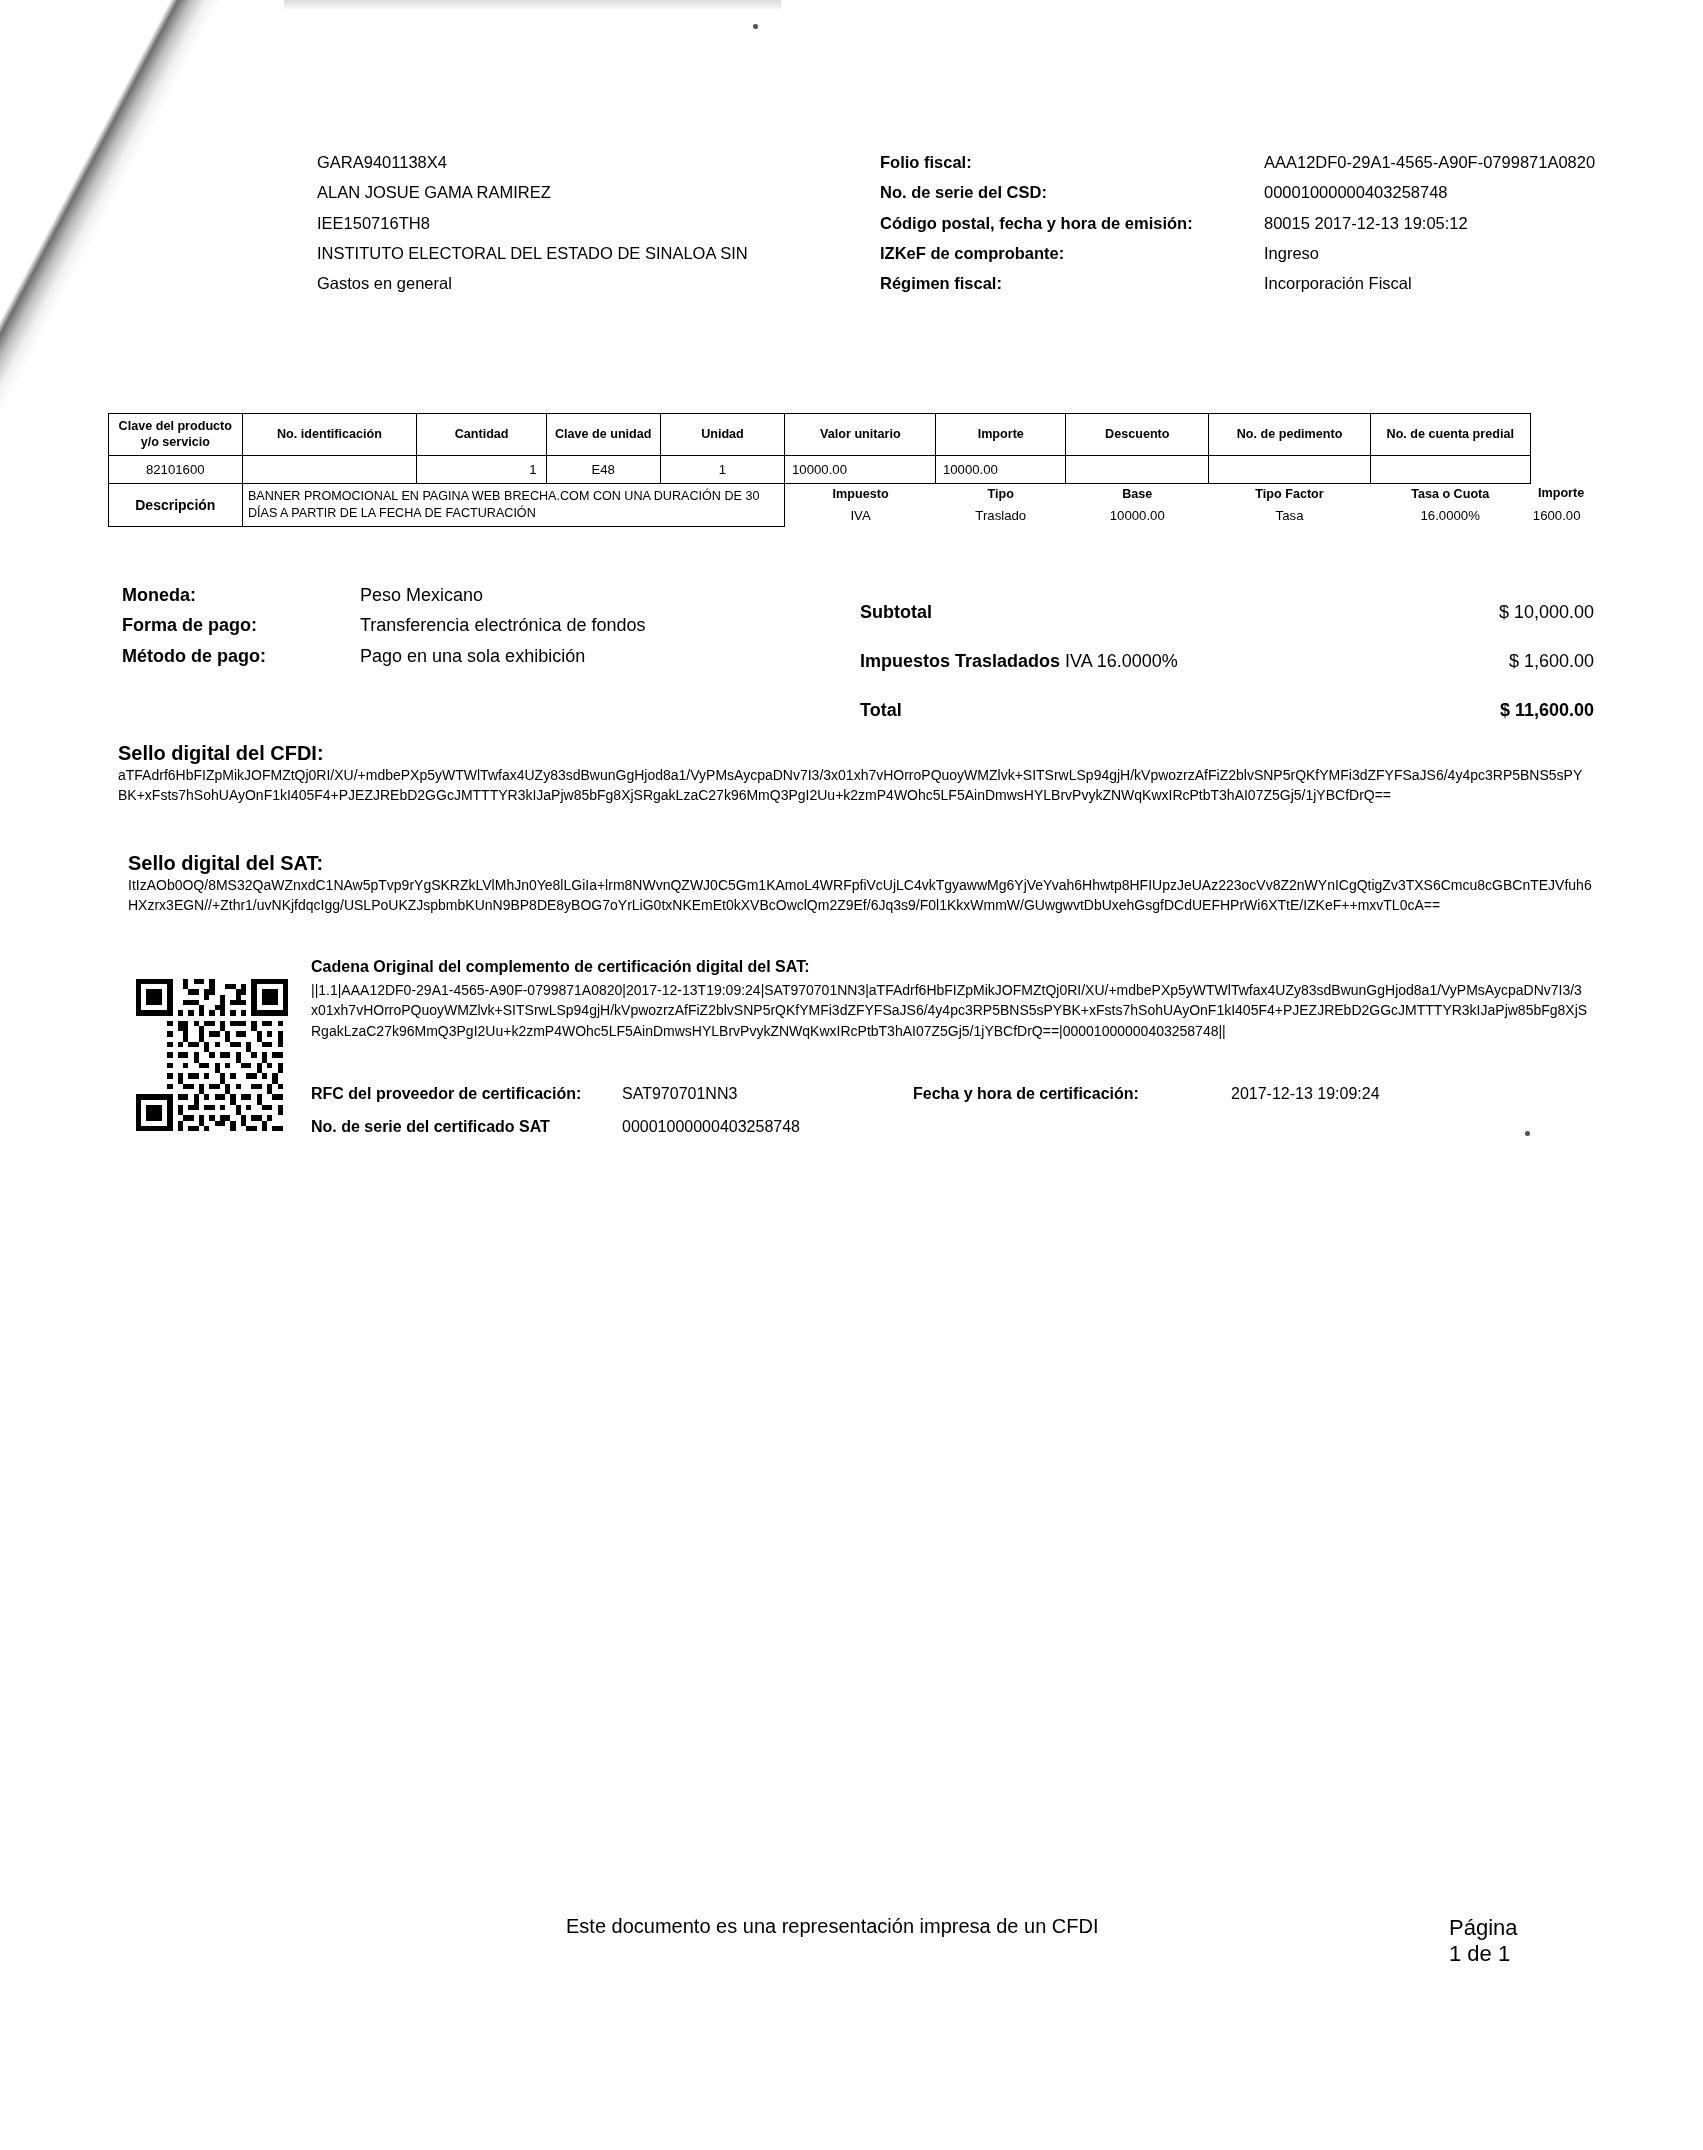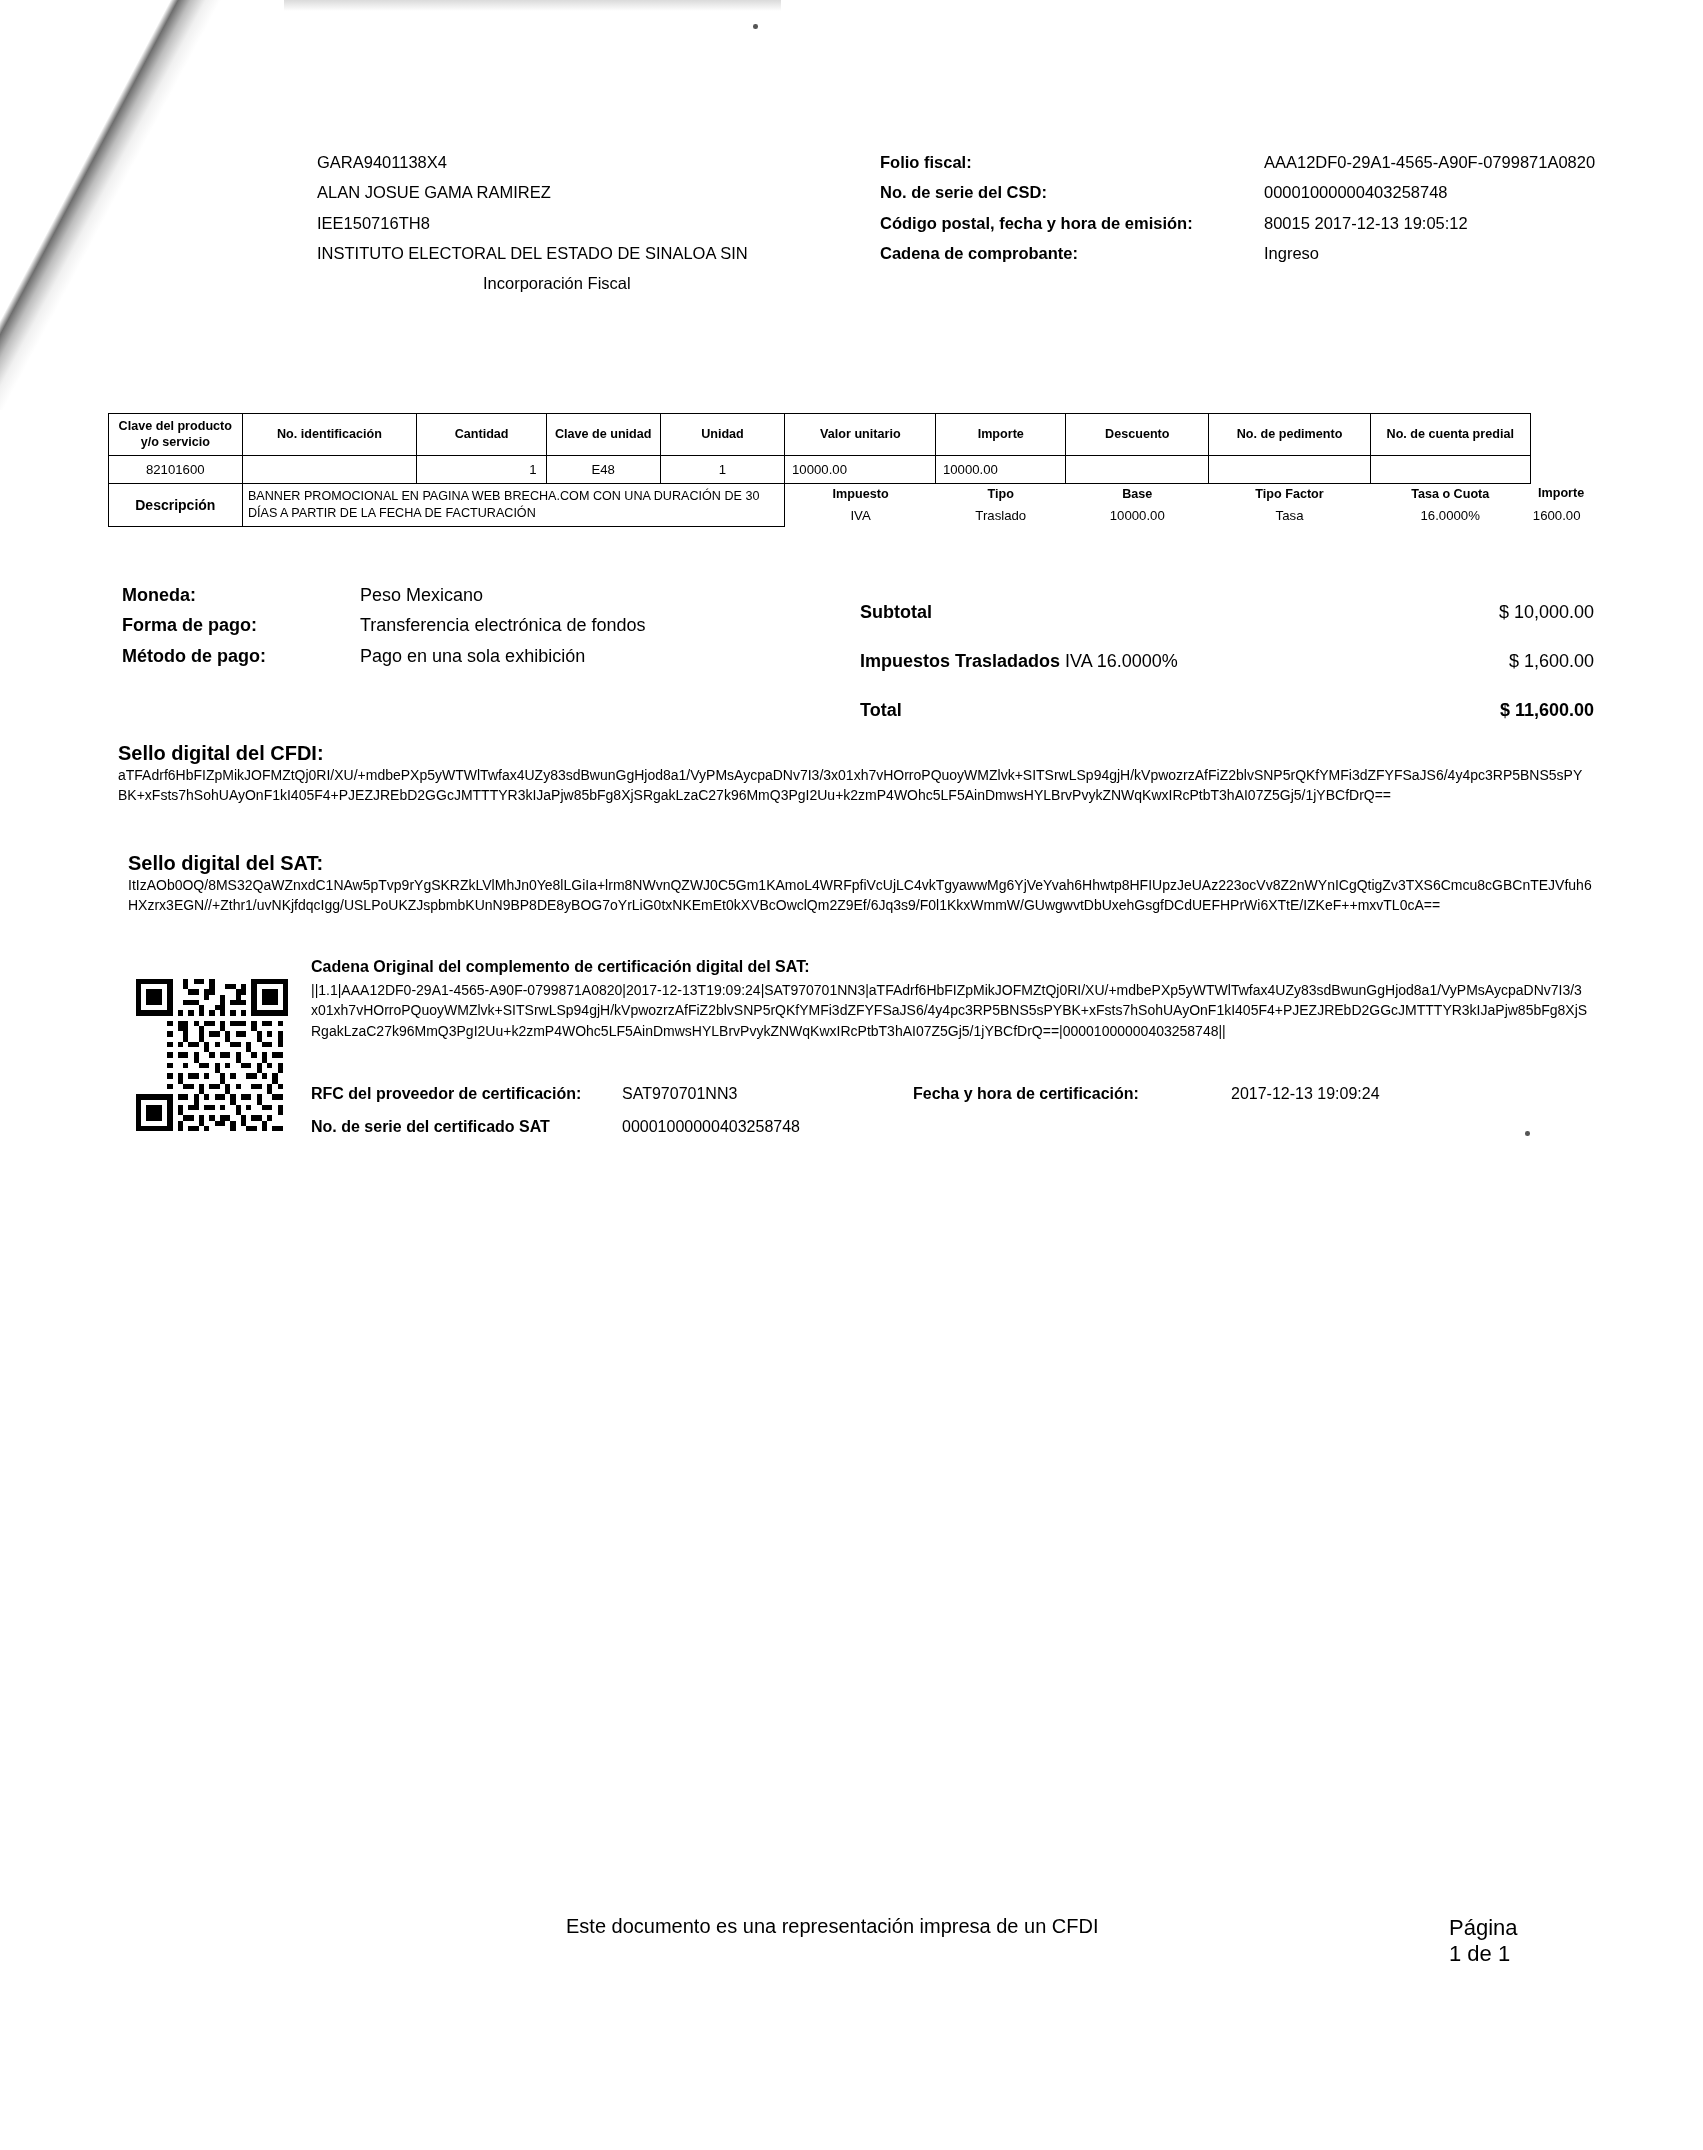--- a/index.html
+++ b/index.html
@@ -257,25 +257,29 @@
         <div class="lbl-r">Código postal, fecha y hora de emisión:</div>
         <div class="val">80015 2017-12-13 19:05:12</div>
       </div>
     </div>
     <div class="hdr-row">
       <div class="hdr-col-l">
         <div class="lbl">Nombre receptor:</div>
         <div class="val">INSTITUTO ELECTORAL DEL ESTADO DE SINALOA SIN</div>
       </div>
       <div class="hdr-col-r">
-        <div class="lbl-r">Cadena de comprobante:</div>
+        <div class="lbl-r">IZKeF de comprobante:</div>
         <div class="val">Ingreso</div>
       </div>
     </div>
     <div class="hdr-row">
+      <div class="hdr-col-l">
+        <div class="lbl">Uso CFDI:</div>
+        <div class="val">Gastos en general</div>
+      </div>
       <div class="hdr-col-r">
         <div class="lbl-r">Régimen fiscal:</div>
         <div class="val">Incorporación Fiscal</div>
       </div>
     </div>
   </div>
 
   <div class="conceptos-title">Conceptos</div>
 
   <table class="tbl">

